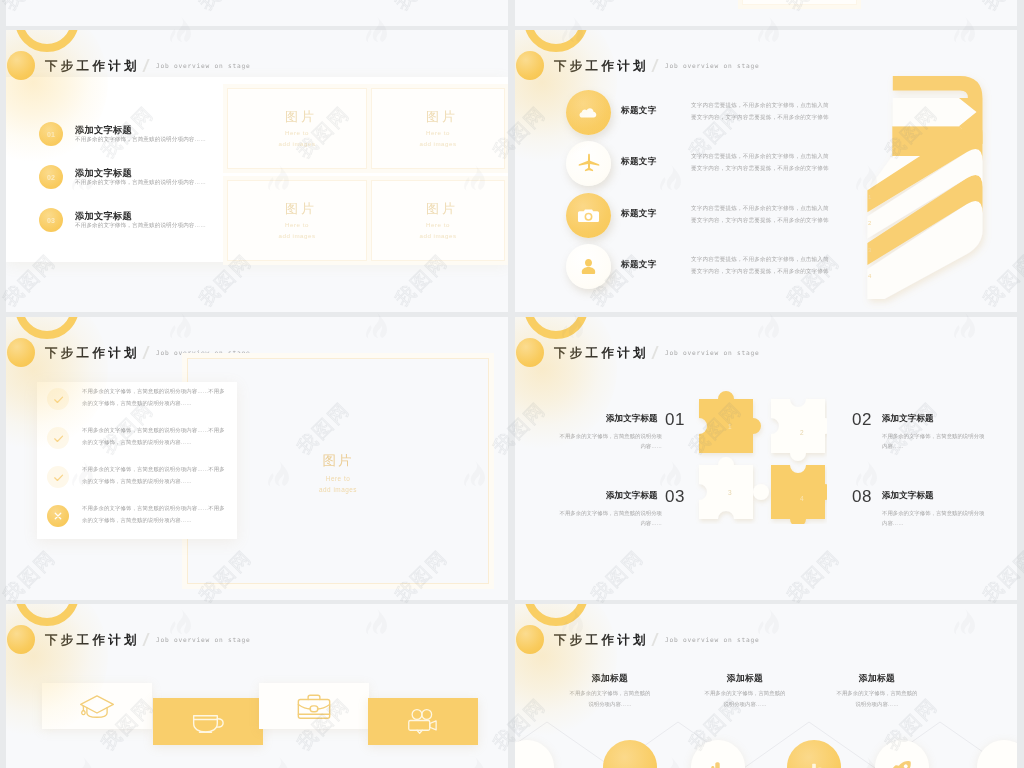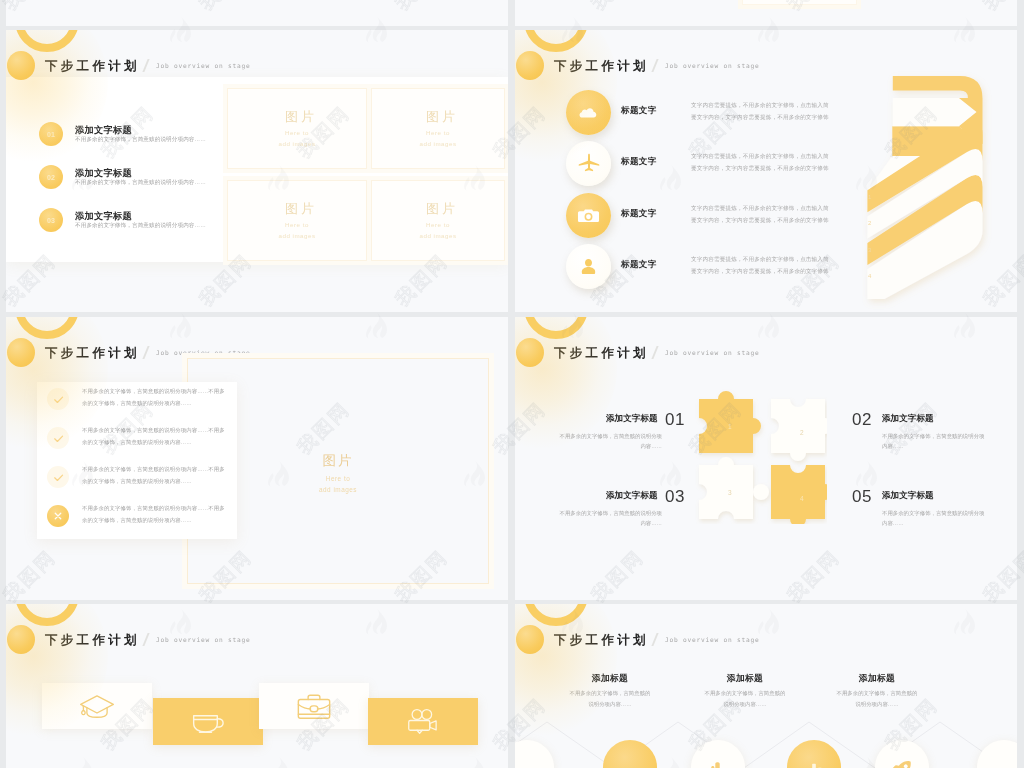--- a/index.html
+++ b/index.html
@@ -301,21 +301,21 @@
     <div class="s4d" style="left:42px;top:114px;text-align:right;width:105px;">不用多余的文字修饰，言简意赅的说明分项内容……</div>
 
     <div class="s4t" style="left:91px;top:173px;">添加文字标题</div>
     <div class="s4num" style="left:150px;top:170px;">03</div>
     <div class="s4d" style="left:42px;top:191px;text-align:right;width:105px;">不用多余的文字修饰，言简意赅的说明分项内容……</div>
 
     <div class="s4num" style="left:337px;top:93px;">02</div>
     <div class="s4t" style="left:367px;top:96px;">添加文字标题</div>
     <div class="s4d" style="left:367px;top:114px;width:105px;">不用多余的文字修饰，言简意赅的说明分项内容……</div>
 
-    <div class="s4num" style="left:337px;top:170px;">05</div>
+    <div class="s4num" style="left:337px;top:170px;">08</div>
     <div class="s4t" style="left:367px;top:173px;">添加文字标题</div>
     <div class="s4d" style="left:367px;top:191px;width:105px;">不用多余的文字修饰，言简意赅的说明分项内容……</div>
   </div>
 
   <div class="slide s-tl" style="top:604px;width:502px;height:164px;">
     <div class="glow" style="left:-48px;top:-28px;width:150px;height:160px;"></div>
     <div class="ring" style="left:9px;top:-42px;width:64px;height:64px;"></div>
     <div class="dot" style="left:1px;top:21px;width:28px;height:29px;"></div>
     <div class="h-title" style="left:39px;top:28px;font-size:12.5px;letter-spacing:3.3px;">下步工作计划</div>
     <div class="h-slash" style="left:139px;top:29px;width:1.5px;height:13px;transform:skewX(-22deg);"></div>

